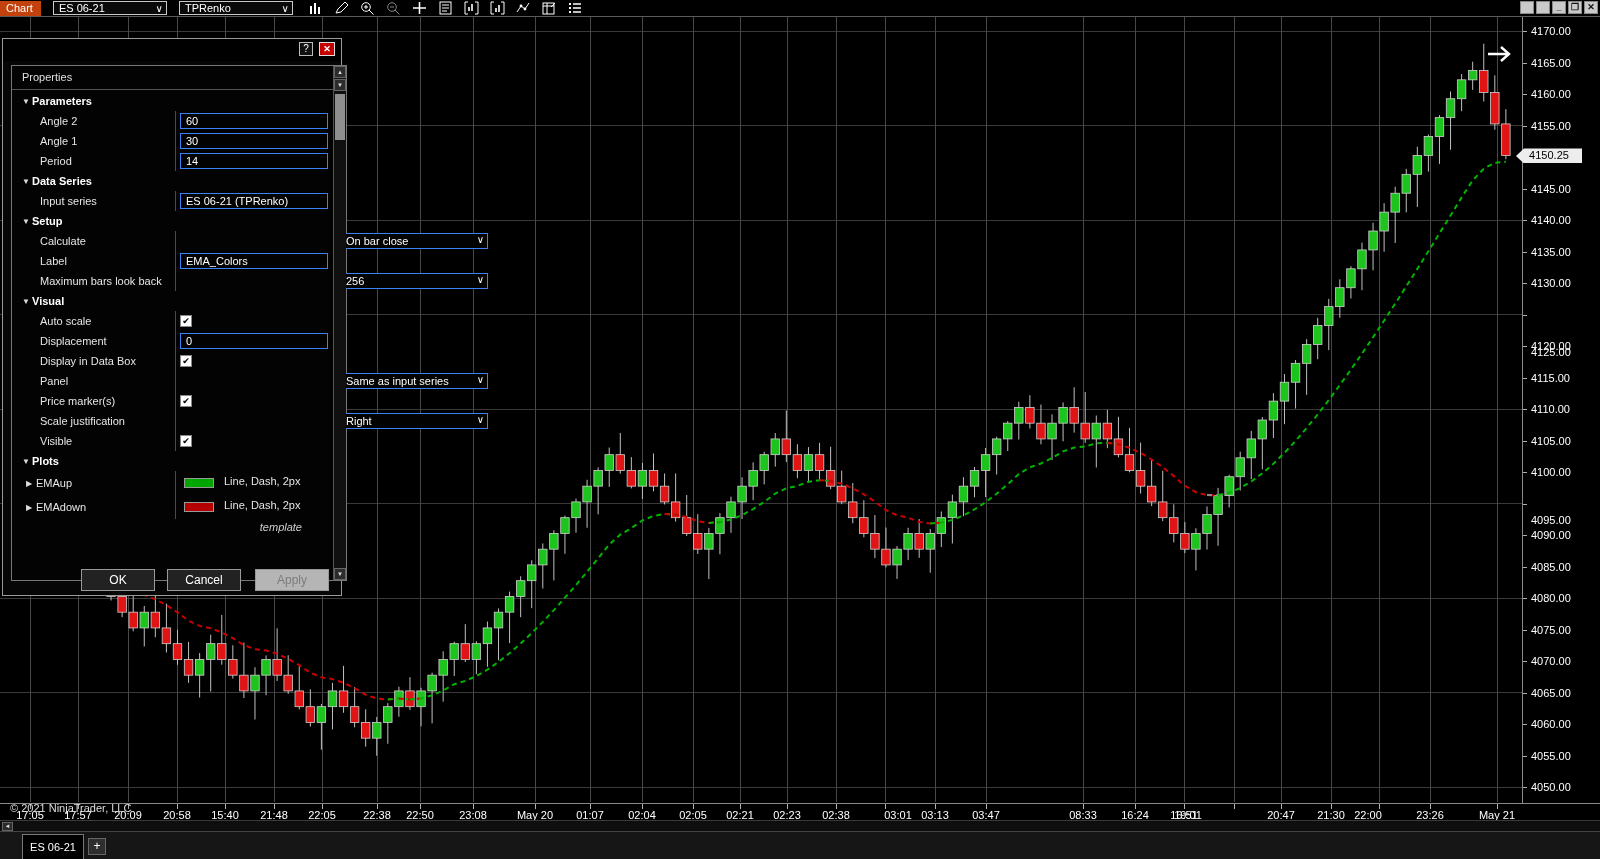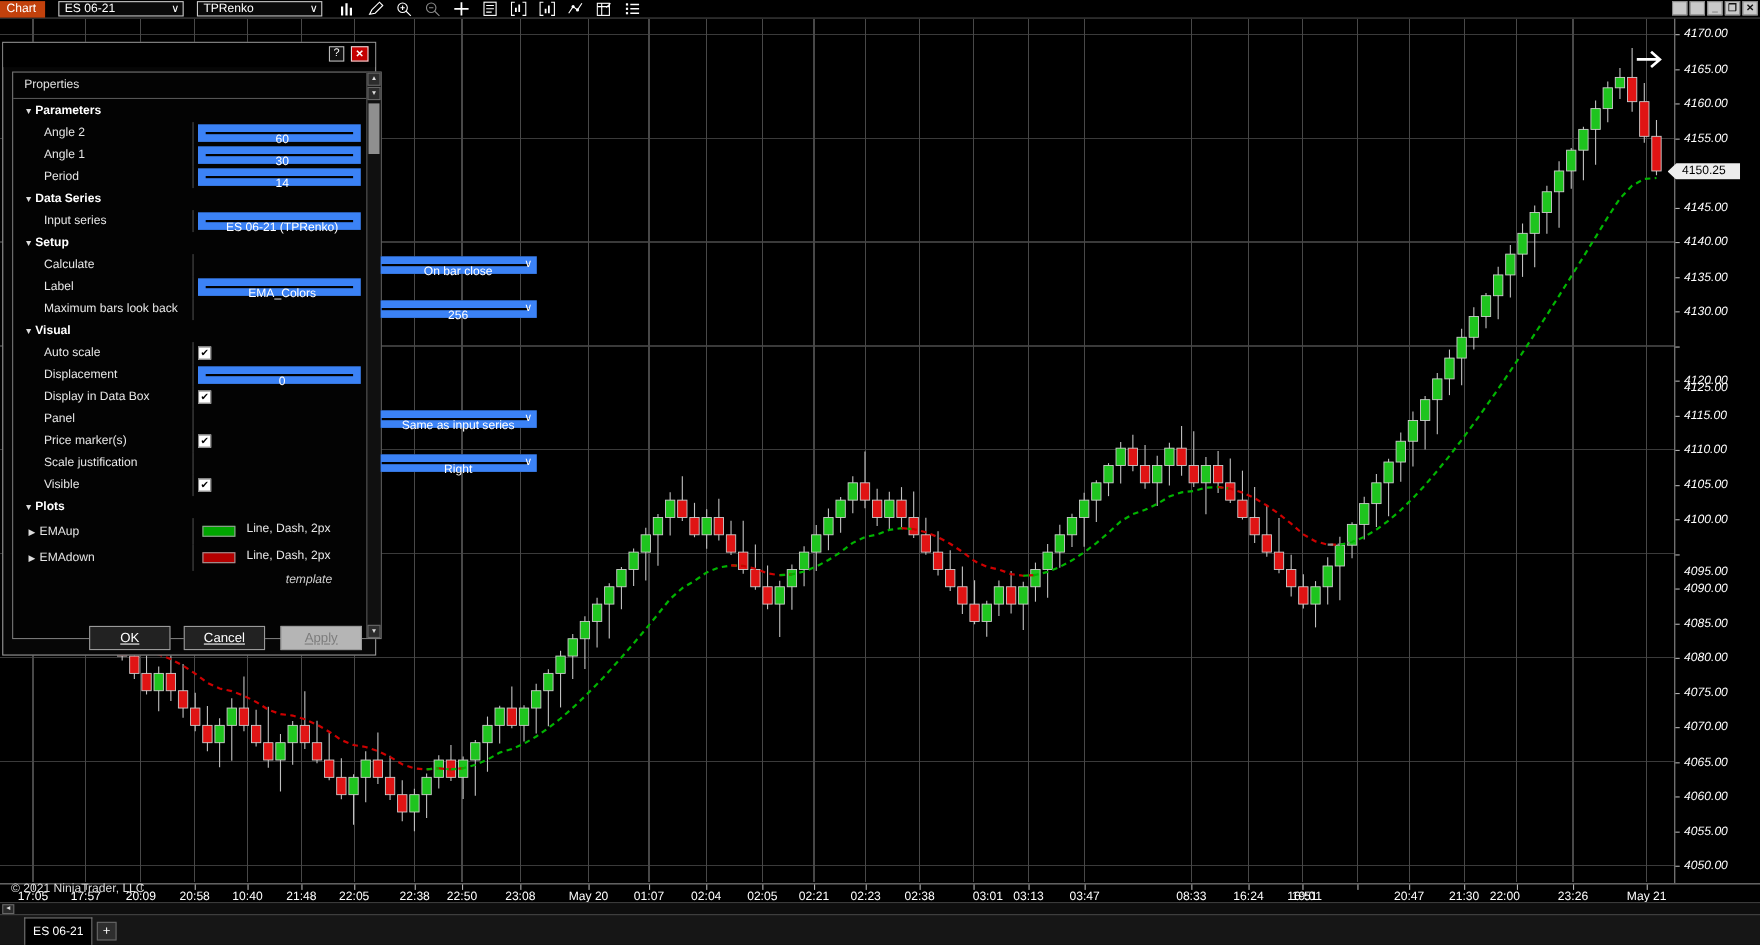--- a/index.html
+++ b/index.html
@@ -23,21 +23,21 @@
   
   #plot { position:absolute; left:0; top:17px; width:1522px; height:786px; background:#000; }
   #indicator-label { position:absolute; left:8px; top:22px; font-size:11px; color:#e8e8e8; z-index:3; }
   #copyright { position:absolute; left:10px; top:785px; font-size:11px; color:#dcdcdc; z-index:3; }
   #scroll-arrow { position:absolute; left:1486px; top:27px; z-index:3; }
 
   
   #price-axis { position:absolute; left:1522px; top:17px; width:78px; height:786px; background:#000;
     border-left:1px solid #8a8a8a; }
   .p-tick { position:absolute; left:0; width:4px; height:1px; background:#b0b0b0; }
-  .p-label { position:absolute; left:8px; font-size:11px; color:#fff; white-space:nowrap;font-style:italic; }
+  .p-label { position:absolute; left:8px; font-size:11px; color:#fff; white-space:nowrap; }
   #price-marker { position:absolute; left:-7px; width:66px; height:15px; background:#ededed; color:#000;
     font-size:11px; line-height:15px; text-align:center; z-index:4;
     clip-path:polygon(0 50%, 8px 0, 100% 0, 100% 100%, 8px 100%); }
 
   
   #time-axis { position:absolute; left:0; top:803px; width:1600px; height:17px; background:#000;
     border-top:1px solid #8a8a8a; }
   .t-tick { position:absolute; top:0; width:1px; height:5px; background:#b0b0b0; }
   .t-label { position:absolute; top:5px; font-size:11px; color:#fff; transform:translateX(-50%); white-space:nowrap; }
 
@@ -69,33 +69,33 @@
     color:#ddd; font-size:6px; line-height:10px; text-align:center; }
   #sb-thumb { position:absolute; left:1px; top:28px; width:10px; height:46px; background:#8f8f8f; }
   #prop-grid { position:absolute; left:0; top:25px; width:312px; }
   .row { position:relative; height:20px; display:flex; align-items:center; font-size:11px; }
   .row-section { color:#fff; font-weight:bold; }
   .sec-arrow { width:10px; margin-left:10px; font-size:8px; color:#ddd; }
   .plot-arrow { width:10px; margin-left:14px; font-size:8px; color:#ddd; }
   .row-label { color:#e6e6e6; padding-left:28px; width:160px; overflow:hidden; white-space:nowrap; }
   .row-sep { position:absolute; left:163px; top:0; width:1px; height:100%; background:#4a4a4a; }
   .val-wrap { position:absolute; left:168px; width:148px; height:16px; }
-  .val-input { width:100%; height:100%; background:#020202; border:7px solid #3b82f6; color:#fff;
-    font-size:11px; line-height:14px; padding-left:5px;text-align:center; }
+  .val-input { width:100%; height:100%; background:#020202; border:1px solid #3b82f6; color:#fff;
+    font-size:11px; line-height:14px; padding-left:5px; }
   .val-select { position:relative; }
   .val-select .chev { position:absolute; right:4px; top:1px; font-size:10px; color:#fff; }
   .checkbox { position:absolute; left:168px; top:4px; width:12px; height:12px; background:#fff;
     border:1px solid #888; color:#000; font-size:9px; line-height:11px; text-align:center; }
   .row-plot { height:24px; }
   .swatch { position:absolute; left:172px; top:7px; width:30px; height:10px; border:1px solid #999; }
   .plot-style { position:absolute; left:212px; top:4px; color:#e6e6e6; font-size:11px; }
   #template-row { height:20px; position:relative; }
   #template-link { position:absolute; right:22px; top:2px; font-style:italic; color:#cfcfcf; font-size:11px; }
   #dlg-buttons { position:absolute; left:0; top:530px; width:100%; }
-  .dlg-btn { position:absolute; width:74px; height:22px; font-size:12px; text-align:center; line-height:20px;text-decoration:underline; }
+  .dlg-btn { position:absolute; width:74px; height:22px; font-size:12px; text-align:center; line-height:20px; }
   .dlg-btn.dark { background:#222; border:1px solid #9a9a9a; color:#fff; }
   #btn-ok { left:78px; } #btn-cancel { left:164px; }
   #btn-apply { left:252px; background:#b5b5b5; border:1px solid #999; color:#7c7c7c; }
 </style>
 </head>
 <body>
 
 <div id="app">
 
   <div id="titlebar">
@@ -567,21 +567,21 @@
   <div id="time-axis">
       <div class="t-tick" style="left: 30px;"></div>
       <div class="t-label" style="left: 30px;">17:05</div>
       <div class="t-tick" style="left: 78px;"></div>
       <div class="t-label" style="left: 78px;">17:57</div>
       <div class="t-tick" style="left: 128px;"></div>
       <div class="t-label" style="left: 128px;">20:09</div>
       <div class="t-tick" style="left: 177px;"></div>
       <div class="t-label" style="left: 177px;">20:58</div>
       <div class="t-tick" style="left: 225px;"></div>
-      <div class="t-label" style="left: 225px;">10:40</div>
+      <div class="t-label" style="left: 225px;">15:40</div>
       <div class="t-tick" style="left: 274px;"></div>
       <div class="t-label" style="left: 274px;">21:48</div>
       <div class="t-tick" style="left: 322px;"></div>
       <div class="t-label" style="left: 322px;">22:05</div>
       <div class="t-tick" style="left: 377px;"></div>
       <div class="t-label" style="left: 377px;">22:38</div>
       <div class="t-tick" style="left: 420px;"></div>
       <div class="t-label" style="left: 420px;">22:50</div>
       <div class="t-tick" style="left: 473px;"></div>
       <div class="t-label" style="left: 473px;">23:08</div>

